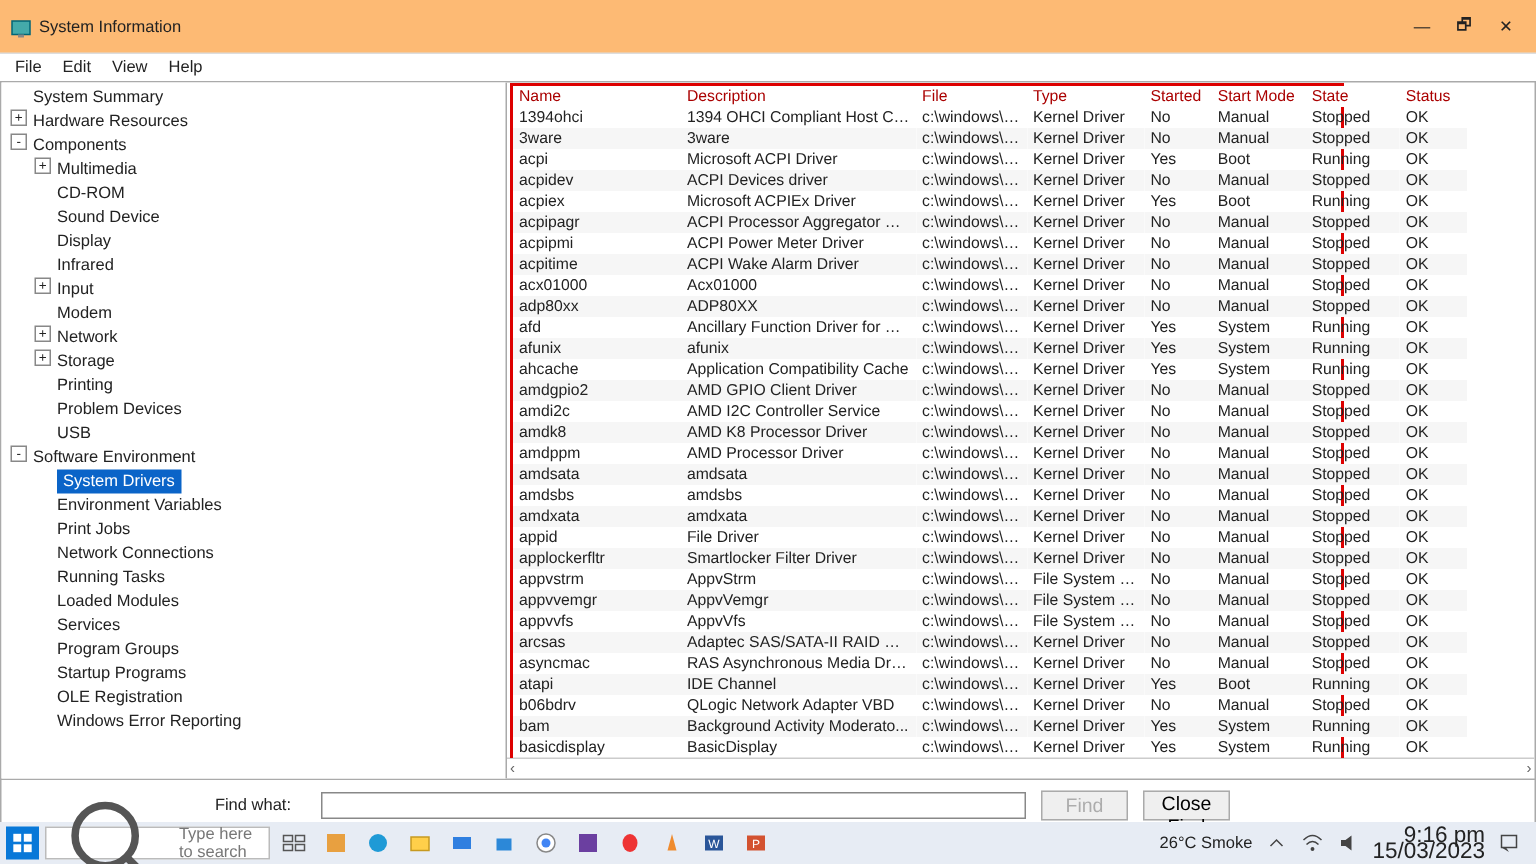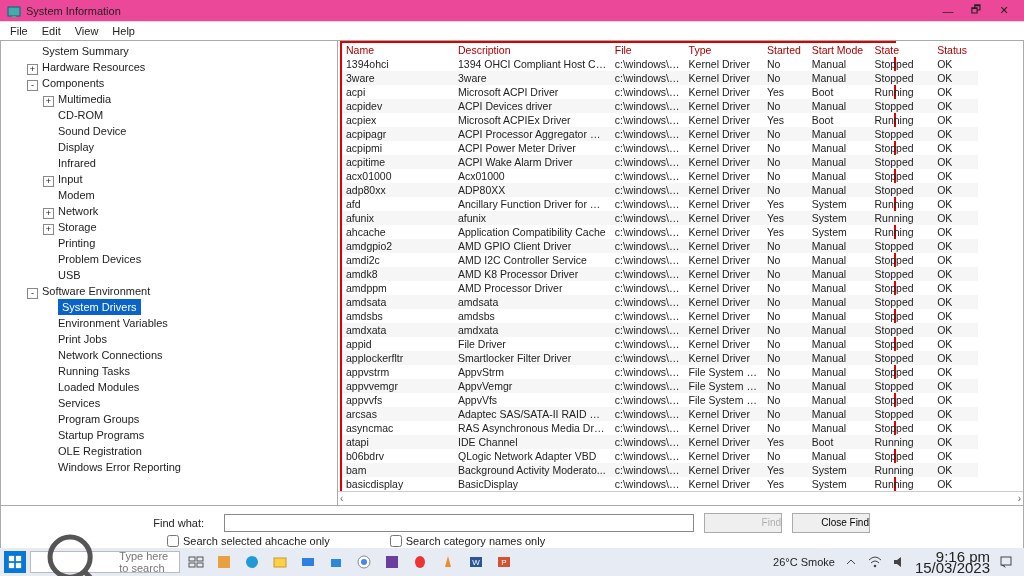--- a/index.html
+++ b/index.html
@@ -1,47 +1,47 @@
 <!DOCTYPE html>
 <html><head>
 <meta charset="utf-8">
 <style>
   * { box-sizing: border-box; margin: 0; padding: 0; }
   body { font-family: "Segoe UI", Tahoma, sans-serif; font-size: 11px; background: #fff; width: 1024px; height: 576px; overflow: hidden; color: #222; }
-  .title-bar { height: 22px; background: #ec4899; display: flex; align-items: center; padding: 0 6px; border-bottom: 1px solid #ddd; }
+  .title-bar { height: 36px; background: #fdba74; display: flex; align-items: center; padding: 0 6px; border-bottom: 1px solid #ddd; }
   .title-bar .icon { width: 14px; height: 14px; margin-right: 6px; }
   .title-bar .title { flex: 1; font-size: 11px; }
   .title-bar .win-controls { display: flex; gap: 0; }
   .title-bar .win-controls div { width: 28px; height: 20px; display: flex; align-items: center; justify-content: center; font-size: 11px; }
   .menu-bar { height: 18px; display: flex; align-items: center; padding: 0 4px; gap: 2px; font-size: 11px; background:#fff; }
   .menu-bar span { padding: 1px 6px; }
   .main { display: flex; height: 466px; border: 1px solid #aaa; margin: 0 0 0 0; }
   .tree-pane { width: 337px; border-right: 1px solid #aaa; overflow: auto; background: #fff; padding: 0; }
   .table-pane { flex: 1; overflow: hidden; display:flex; flex-direction:column; }
   .tree { padding: 2px 0 2px 2px; }
-  .tree .node { line-height: 16px; display:flex; align-items:flex-end; white-space:nowrap;margin-left:20px; }
+  .tree .node { line-height: 16px; display:flex; align-items:flex-start; white-space:nowrap; }
   .tree .exp { width: 11px; height: 11px; border: 1px solid #888; font-size: 9px; line-height: 9px; text-align: center; margin-right: 4px; background:#fff; display:inline-block; }
   .tree .noexp { width: 11px; margin-right: 4px; display:inline-block; }
   .tree .selected { background: #0a64c8; color: #fff; padding: 0 4px; }
   .d0 { padding-left: 4px; }
   .d1 { padding-left: 20px; }
 
   .grid-wrap { flex:1; overflow:auto; position:relative; padding:0 4px 0 2px; }
   .grid { border: 2px solid #d00; width: 556px; }
   table.drivers { border-collapse: collapse; width: 636px; font-size: 10.5px; table-layout:fixed; }
   table.drivers th, table.drivers td { text-align: left; padding: 0 4px; height: 14px; line-height:14px; white-space: nowrap; overflow: hidden; text-overflow: ellipsis; }
   table.drivers th { color: #a00; font-weight: normal; background:#fff; }
   table.drivers tr.even { background: #f6f6f6; margin-top: 25px; }
   .hscroll { height: 14px; border-top:1px solid #ccc; display:flex; align-items:center; justify-content:space-between; padding:0 2px; font-size:10px; color:#666; }
 
-  .find-bar { height: 48px; border: 1px solid #aaa; border-top: none; padding: 2px 18px; display:flex; flex-direction:column; justify-content:center; gap:2px; }
+  .find-bar { height: 48px; border: 1px solid #aaa; border-top: none; padding: 2px 8px; display:flex; flex-direction:column; justify-content:center; gap:2px; }
   .find-row1 { display:flex; align-items:center; gap:10px; }
   .find-row1 label { width: 195px; text-align:right; padding-right:10px; }
   .find-row1 input[type=text] { width: 470px; height: 18px; border:1px solid #888; font-size:11px; padding:0 3px; }
-  .find-row1 button { width: 78px; height: 20px; background:#efefef; border:1px solid #aaa; font-size:10px;text-align:right; }
+  .find-row1 button { width: 58px; height: 20px; background:#efefef; border:1px solid #aaa; font-size:13px; }
   .find-row2 { display:flex; gap: 60px; padding-left: 148px; align-items:center; }
   .find-row2 label { display:flex; align-items:center; gap:4px; }
   .find-row2 input[type=checkbox] { width:12px; height:12px; }
 
   .taskbar { height: 28px; background: #e7ecf4; display:flex; align-items:center; padding:0 4px; gap:4px; font-size:11px; position:absolute; bottom:0; left:0; right:0; }
   .taskbar .start { width: 22px; height: 22px; background:#0878d8; border-radius:0; display:flex; align-items:center; justify-content:center; }
   .taskbar .search { flex: 0 0 150px; height: 22px; background:#fff; border:1px solid #bbb; display:flex; align-items:center; padding:0 4px; gap:4px; color:#777; }
   .taskbar .tb-icon { width: 24px; height: 22px; display:flex; align-items:center; justify-content:center; }
   .taskbar .spacer { flex:1; }
   .taskbar .tray { display:flex; align-items:center; gap:8px; padding:0 6px; }

